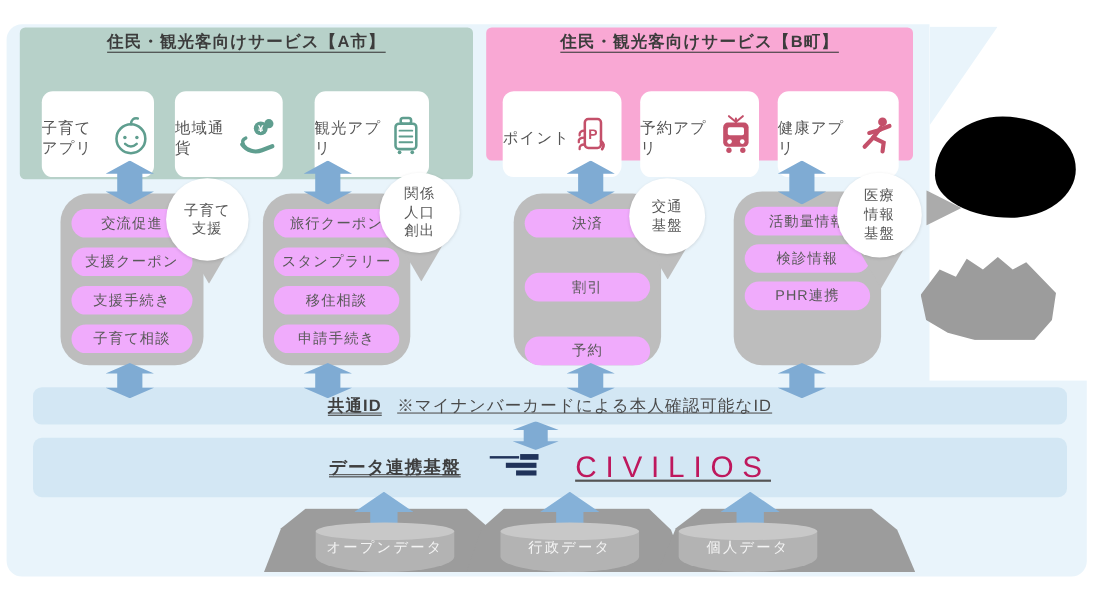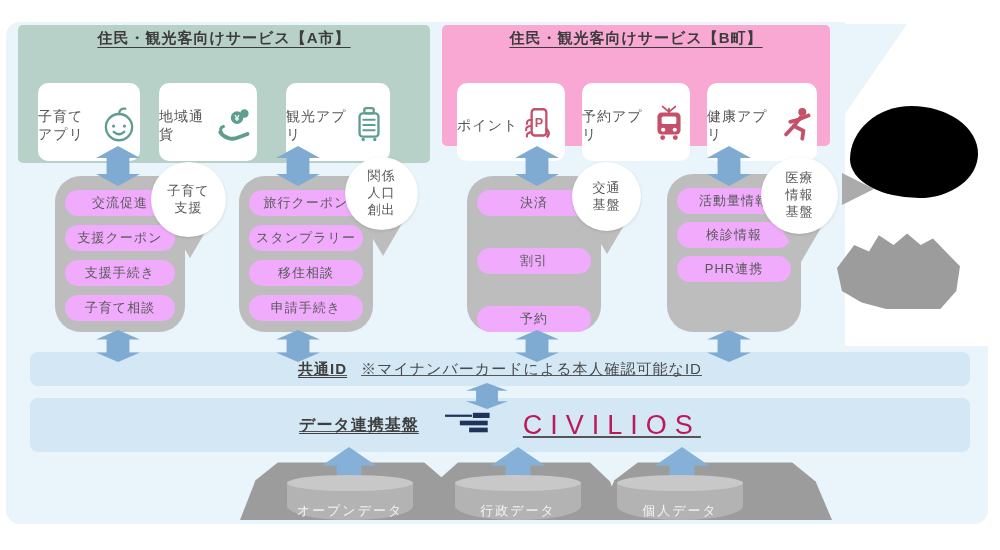--- a/index.html
+++ b/index.html
@@ -45,21 +45,21 @@
   .band-id{left:30px;top:352px;width:940px;height:34px;gap:14px;}
   .band-platform{left:30px;top:398px;width:940px;height:54px;gap:26px;}
   .band-title{font-size:15px;font-weight:bold;color:#3f3f3f;text-decoration:underline;text-underline-offset:3px;letter-spacing:1px;}
   .band-note{font-size:15px;color:#4a4a4a;letter-spacing:1px;}
   .platform-title{font-size:16px;}
   .brand{font-size:27px;color:#be185d;letter-spacing:8px;font-weight:500;}
   
   .mound{background:#9c9c9c;z-index:1;clip-path:polygon(0 100%,7% 38%,17% 10%,83% 10%,93% 40%,100% 100%);}
   .cyl{z-index:3;}
   .cyl-body{position:absolute;left:0;top:8px;width:100%;height:37px;background:#b3b3b3;
-            border-radius:0 0 50% 50% / 0 0 14px 14px;display:flex;align-items:flex-end;justify-content:center;}
+            border-radius:0 0 50% 50% / 0 0 14px 14px;display:flex;align-items:flex-start;justify-content:center;}
   .cyl-top{position:absolute;left:0;top:0;width:100%;height:16px;background:#c8c8c8;border-radius:50%;}
   .cyl-label{font-size:13px;color:#f4f4f4;letter-spacing:2px;padding-top:6px;}
 </style>
 </head>
 <body>
 
 <div class="canvas">
 
   <div class="abs bg"></div>
   <div class="abs white-cut"></div>

